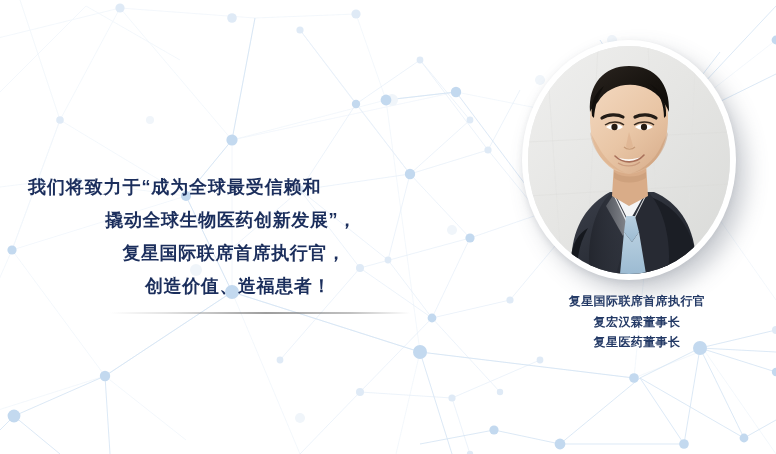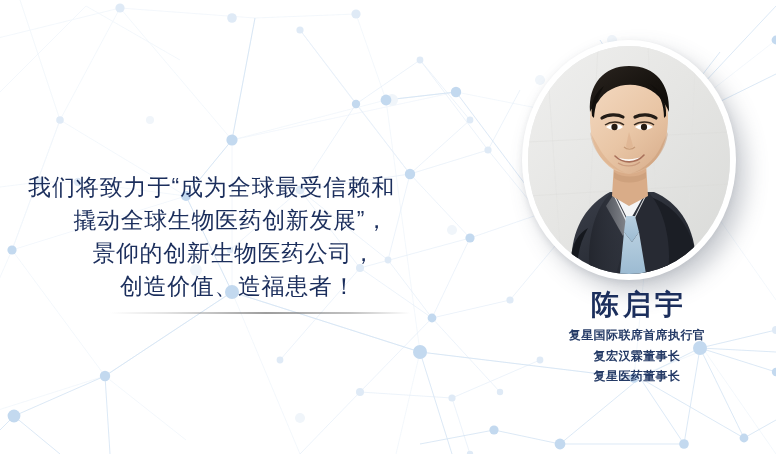--- a/index.html
+++ b/index.html
@@ -35,22 +35,22 @@
   #quote-block {
     position: absolute;
     left: 0px;
     top: 171px;
     width: 482px;
     z-index: 3;
     text-align: center;
   }
   .quote-line {
     color: #1b2e5c;
-    font-weight: normal;
-    font-size: 23px;
+    font-weight: bold;
+    font-size: 18px;
     line-height: 33px;
     letter-spacing: 0.6px;
     white-space: nowrap;
   }
   .quote-line.l1 { text-align: left; padding-left: 28px; letter-spacing: 0.9px; }
   .quote-line.l2 { padding-right: 20px; }
   .quote-line.l3 { padding-right: 14px; }
   .quote-line.l4 { padding-right: 6px; }
 
   
@@ -295,21 +295,21 @@
       <circle cx="776" cy="40" r="4.4"></circle>
       <circle cx="776" cy="372" r="4.2"></circle>
     </g>
   </svg>
 
   <div id="divider"></div>
 
   <div id="quote-block">
     <div class="quote-line l1">我们将致力于“成为全球最受信赖和</div>
     <div class="quote-line l2">撬动全球生物医药创新发展”，</div>
-    <div class="quote-line l3">景仰的创新生物医药公司，</div>
+    <div class="quote-line l3">复星国际联席首席执行官，</div>
     <div class="quote-line l4">创造价值、造福患者！</div>
   </div>
 
   <div id="portrait-wrap">
     <div id="portrait-ring"></div>
     <div id="portrait-photo">
       <svg width="202" height="228" viewBox="0 0 202 228" aria-hidden="true">
         <defs>
           <linearGradient id="wallg" x1="0" y1="0" x2="1" y2="1">
             <stop offset="0%" stop-color="#efefee"></stop>
@@ -401,21 +401,20 @@
         <path d="M140 86 C138 106 124 124 101 128 C112 126 128 114 134 98 Z" fill="#cb9d79" opacity="0.55"></path>
 
         <path d="M86 126 C94 132 110 132 118 126 L118 132 C108 138 94 138 86 132 Z" fill="#c79a77" opacity="0.6"></path>
 
         <path d="M44 228 C40 208 46 190 60 182 C52 196 48 212 50 228 Z" fill="#15181e"></path>
       </svg>
     </div>
   </div>
 
   <div id="person-info">
-    <div id="person-name">陈启宇</div>
     <div id="person-titles">
       <div class="person-title">复星国际联席首席执行官</div>
       <div class="person-title">复宏汉霖董事长</div>
       <div class="person-title">复星医药董事长</div>
     </div>
   </div>
 
 </div>
 
 </body></html>

